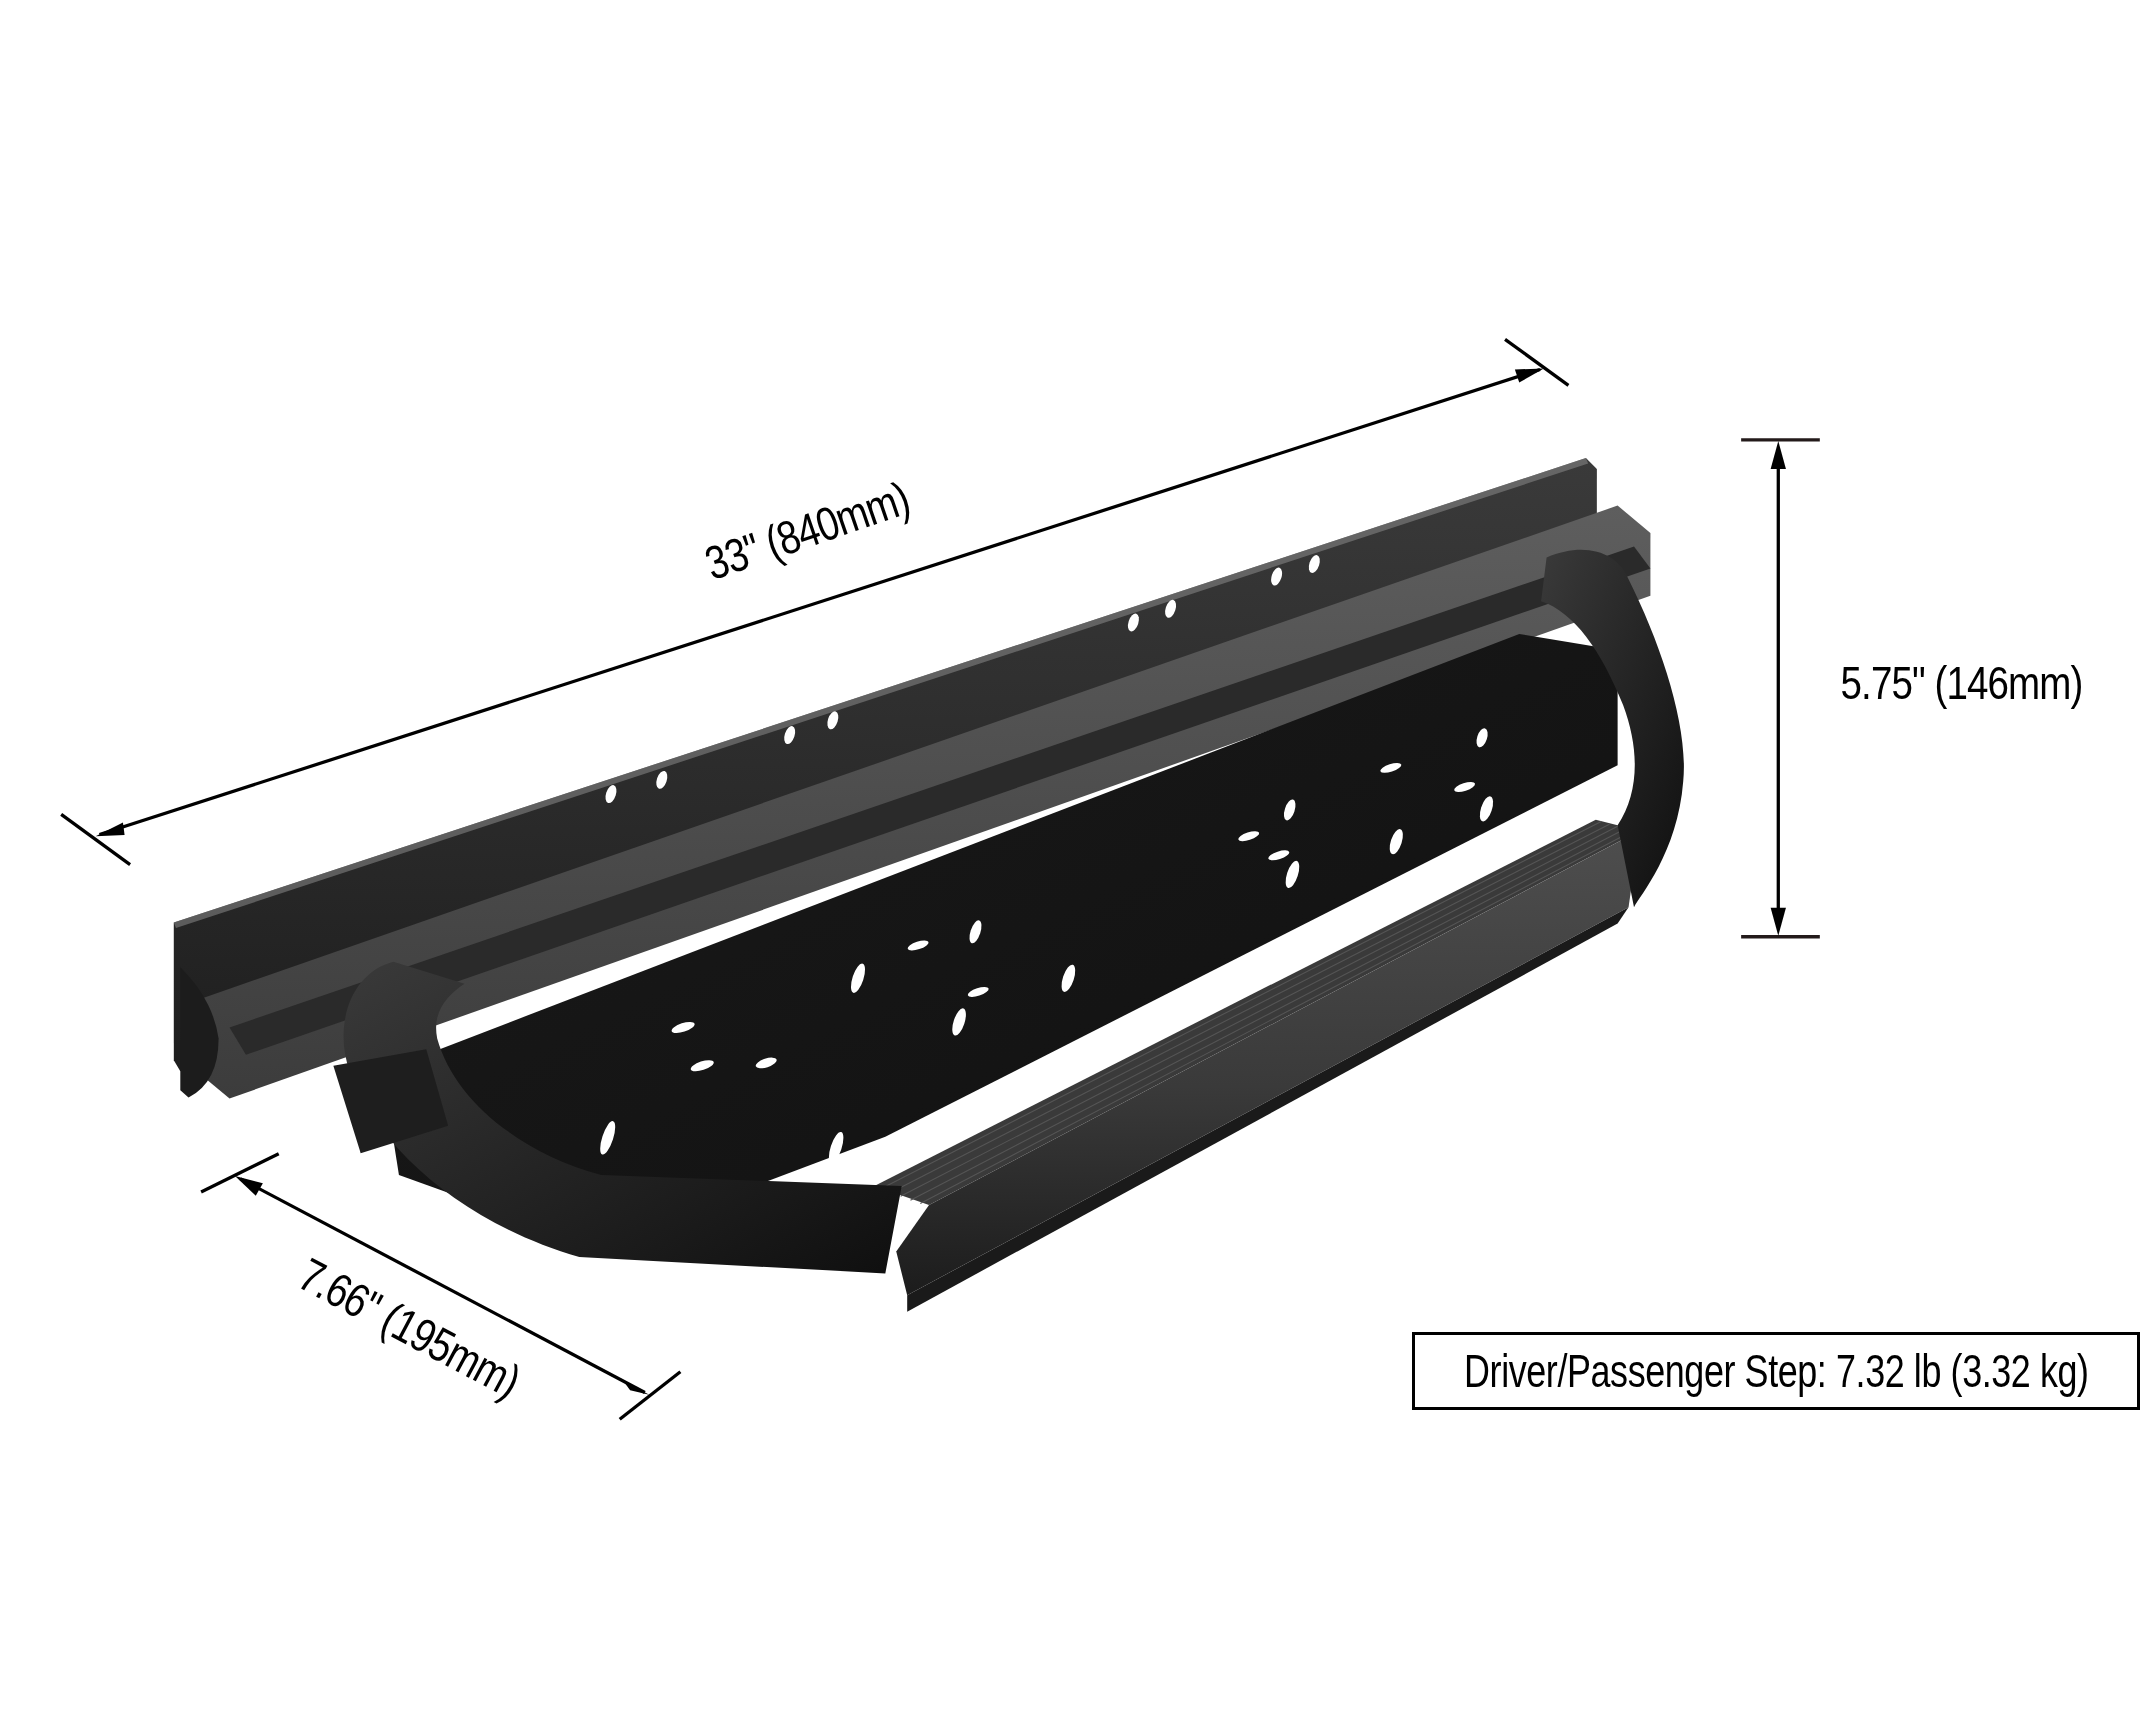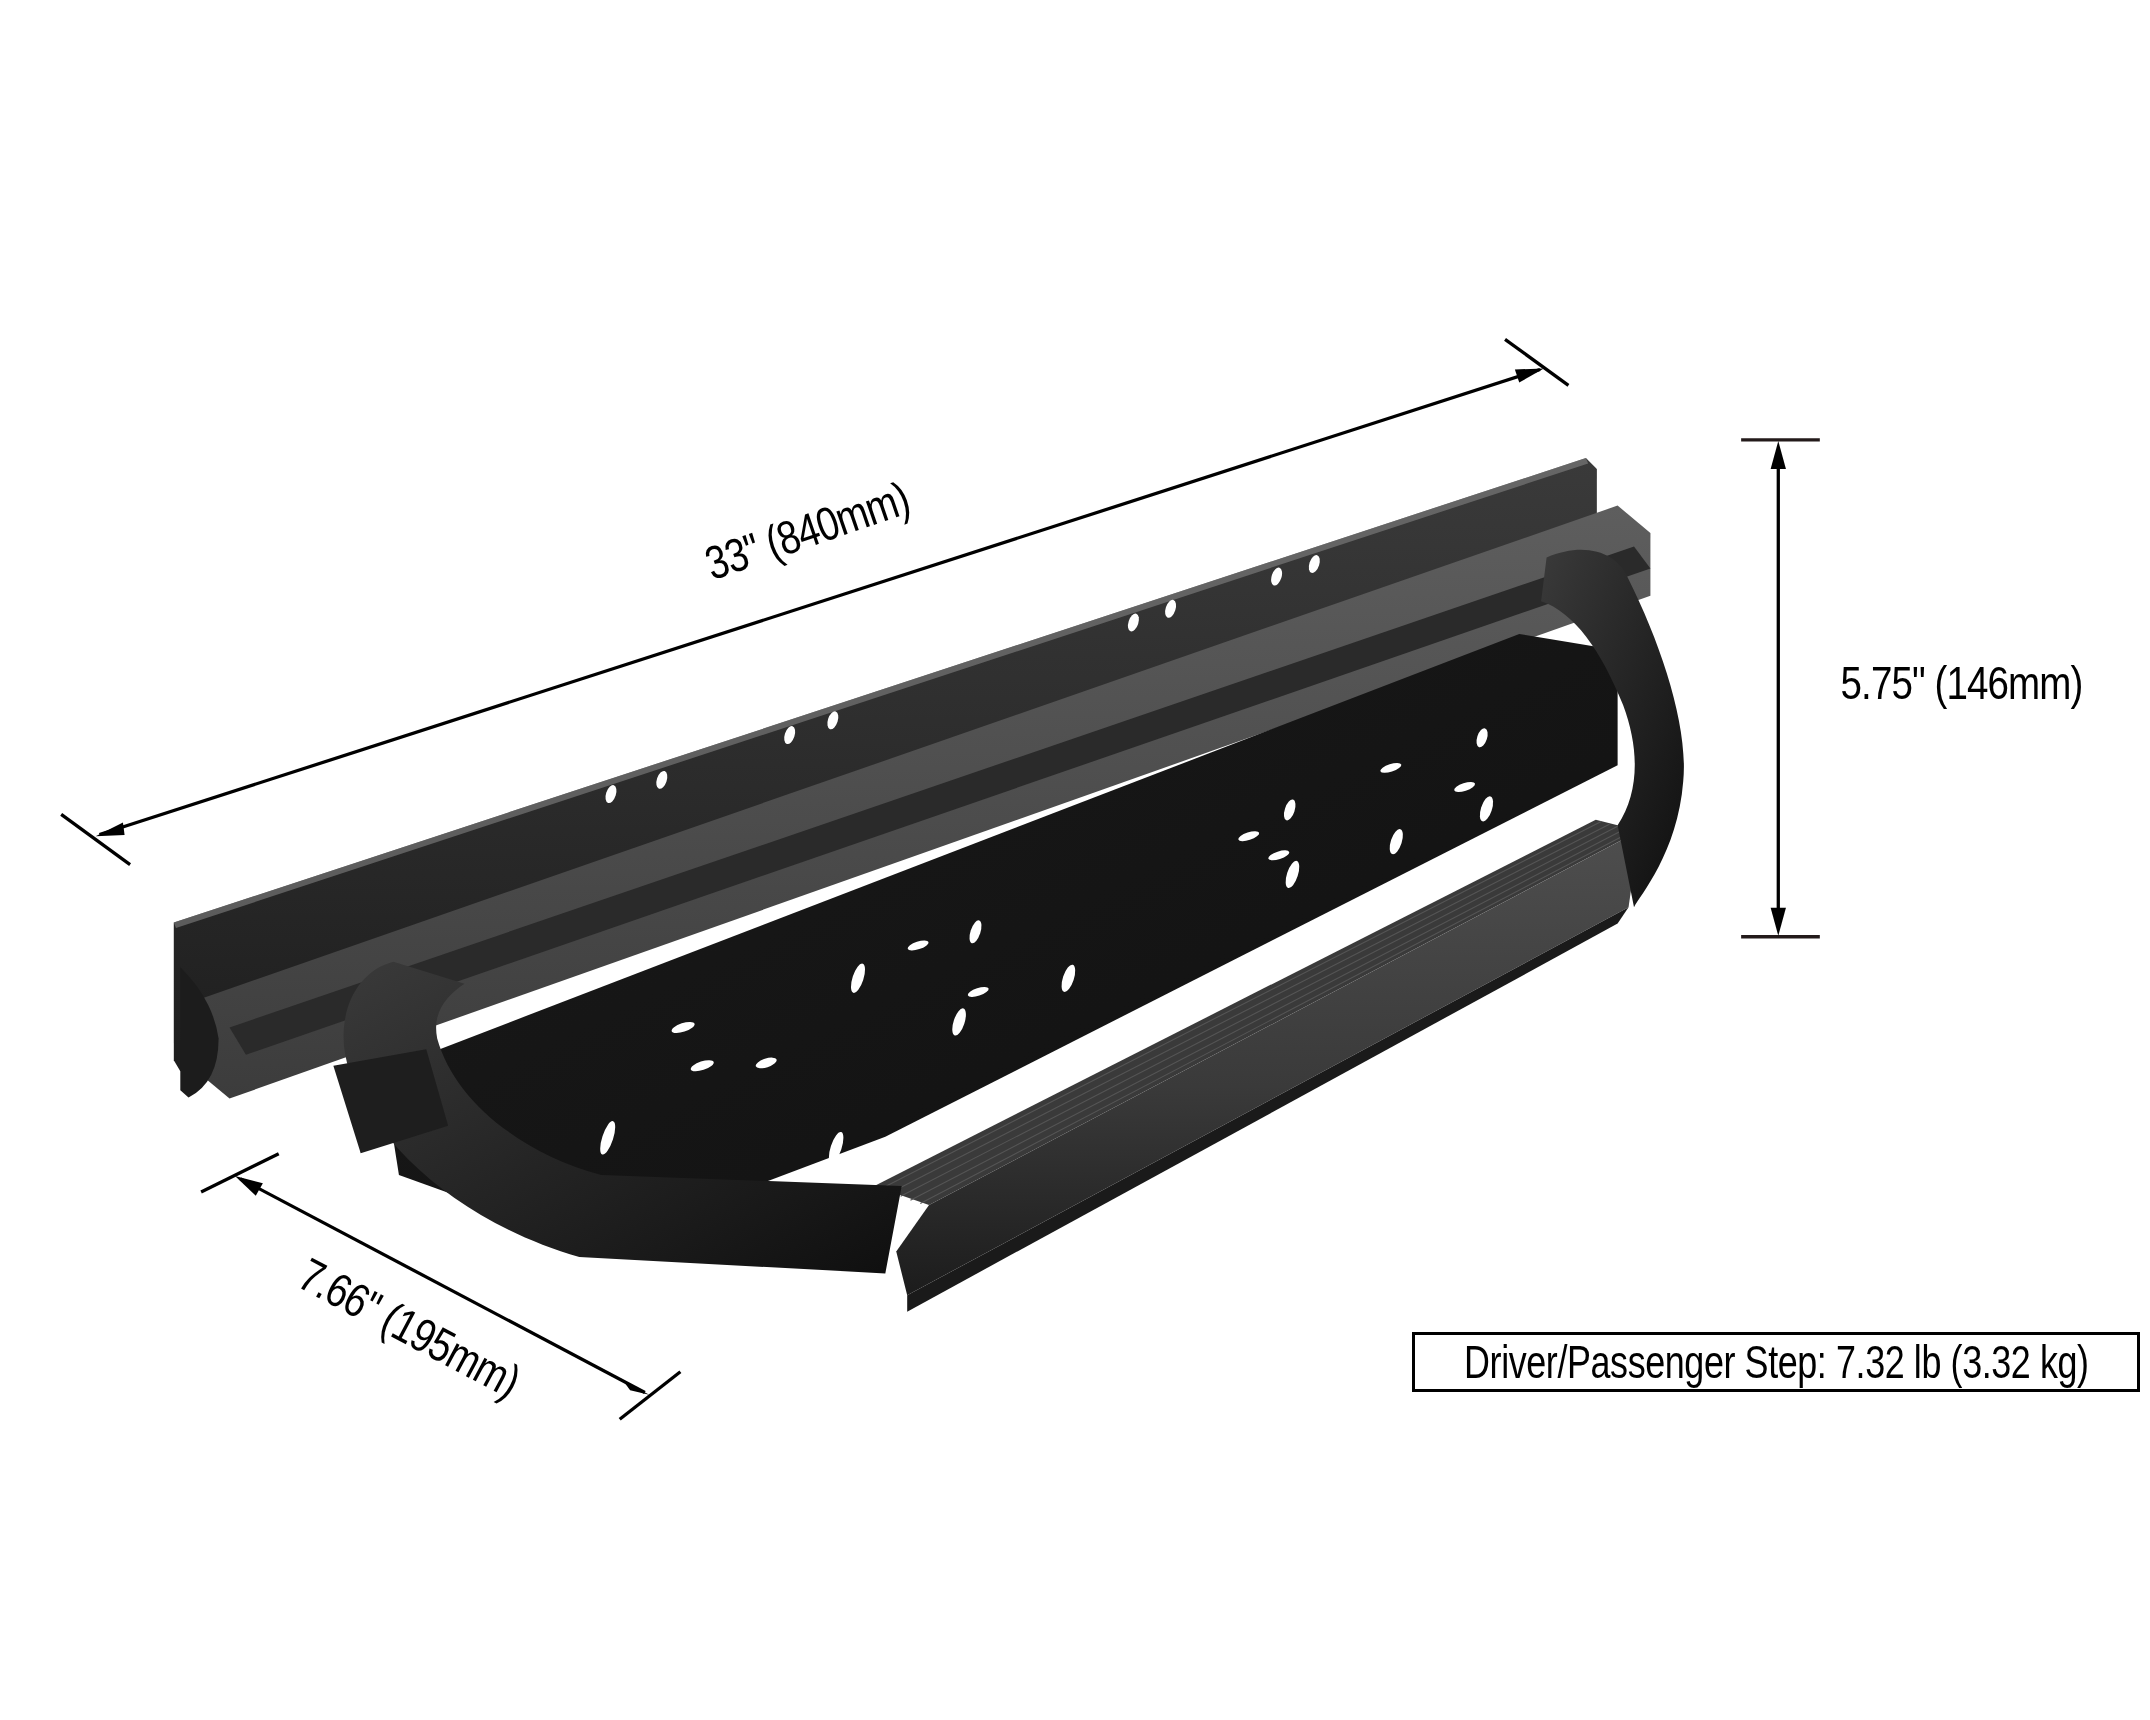--- a/index.html
+++ b/index.html
@@ -6,21 +6,21 @@
     body { width: 2151px; height: 1721px; position: relative; overflow: hidden;
            font-family: "Liberation Sans", sans-serif; }
     #stage { position: absolute; left: 0; top: 0; width: 2151px; height: 1721px; }
     .dim-label {
       position: absolute; color: #000; white-space: nowrap;
       font-family: "Liberation Sans", sans-serif; font-size: 47px;
       transform-origin: center center; letter-spacing: -1.1px;
     }
     .dim-label span { display: inline-block; transform: scaleX(0.82); }
     #weight-box {
-      position: absolute; left: 1412px; top: 1332px; width: 728px; height: 60px;
+      position: absolute; left: 1412px; top: 1332px; width: 728px; height: 78px;
       border: 3.3px solid #000; background: #fff; box-sizing: border-box;
       display: flex; align-items: center; justify-content: center;
     }
     #weight-box span {
       font-family: "Liberation Sans", sans-serif; font-size: 46px; color: #000;
       display: inline-block; transform: scaleX(0.78); white-space: nowrap; letter-spacing: -0.5px;
     }
   </style>
 </head>
 <body>

